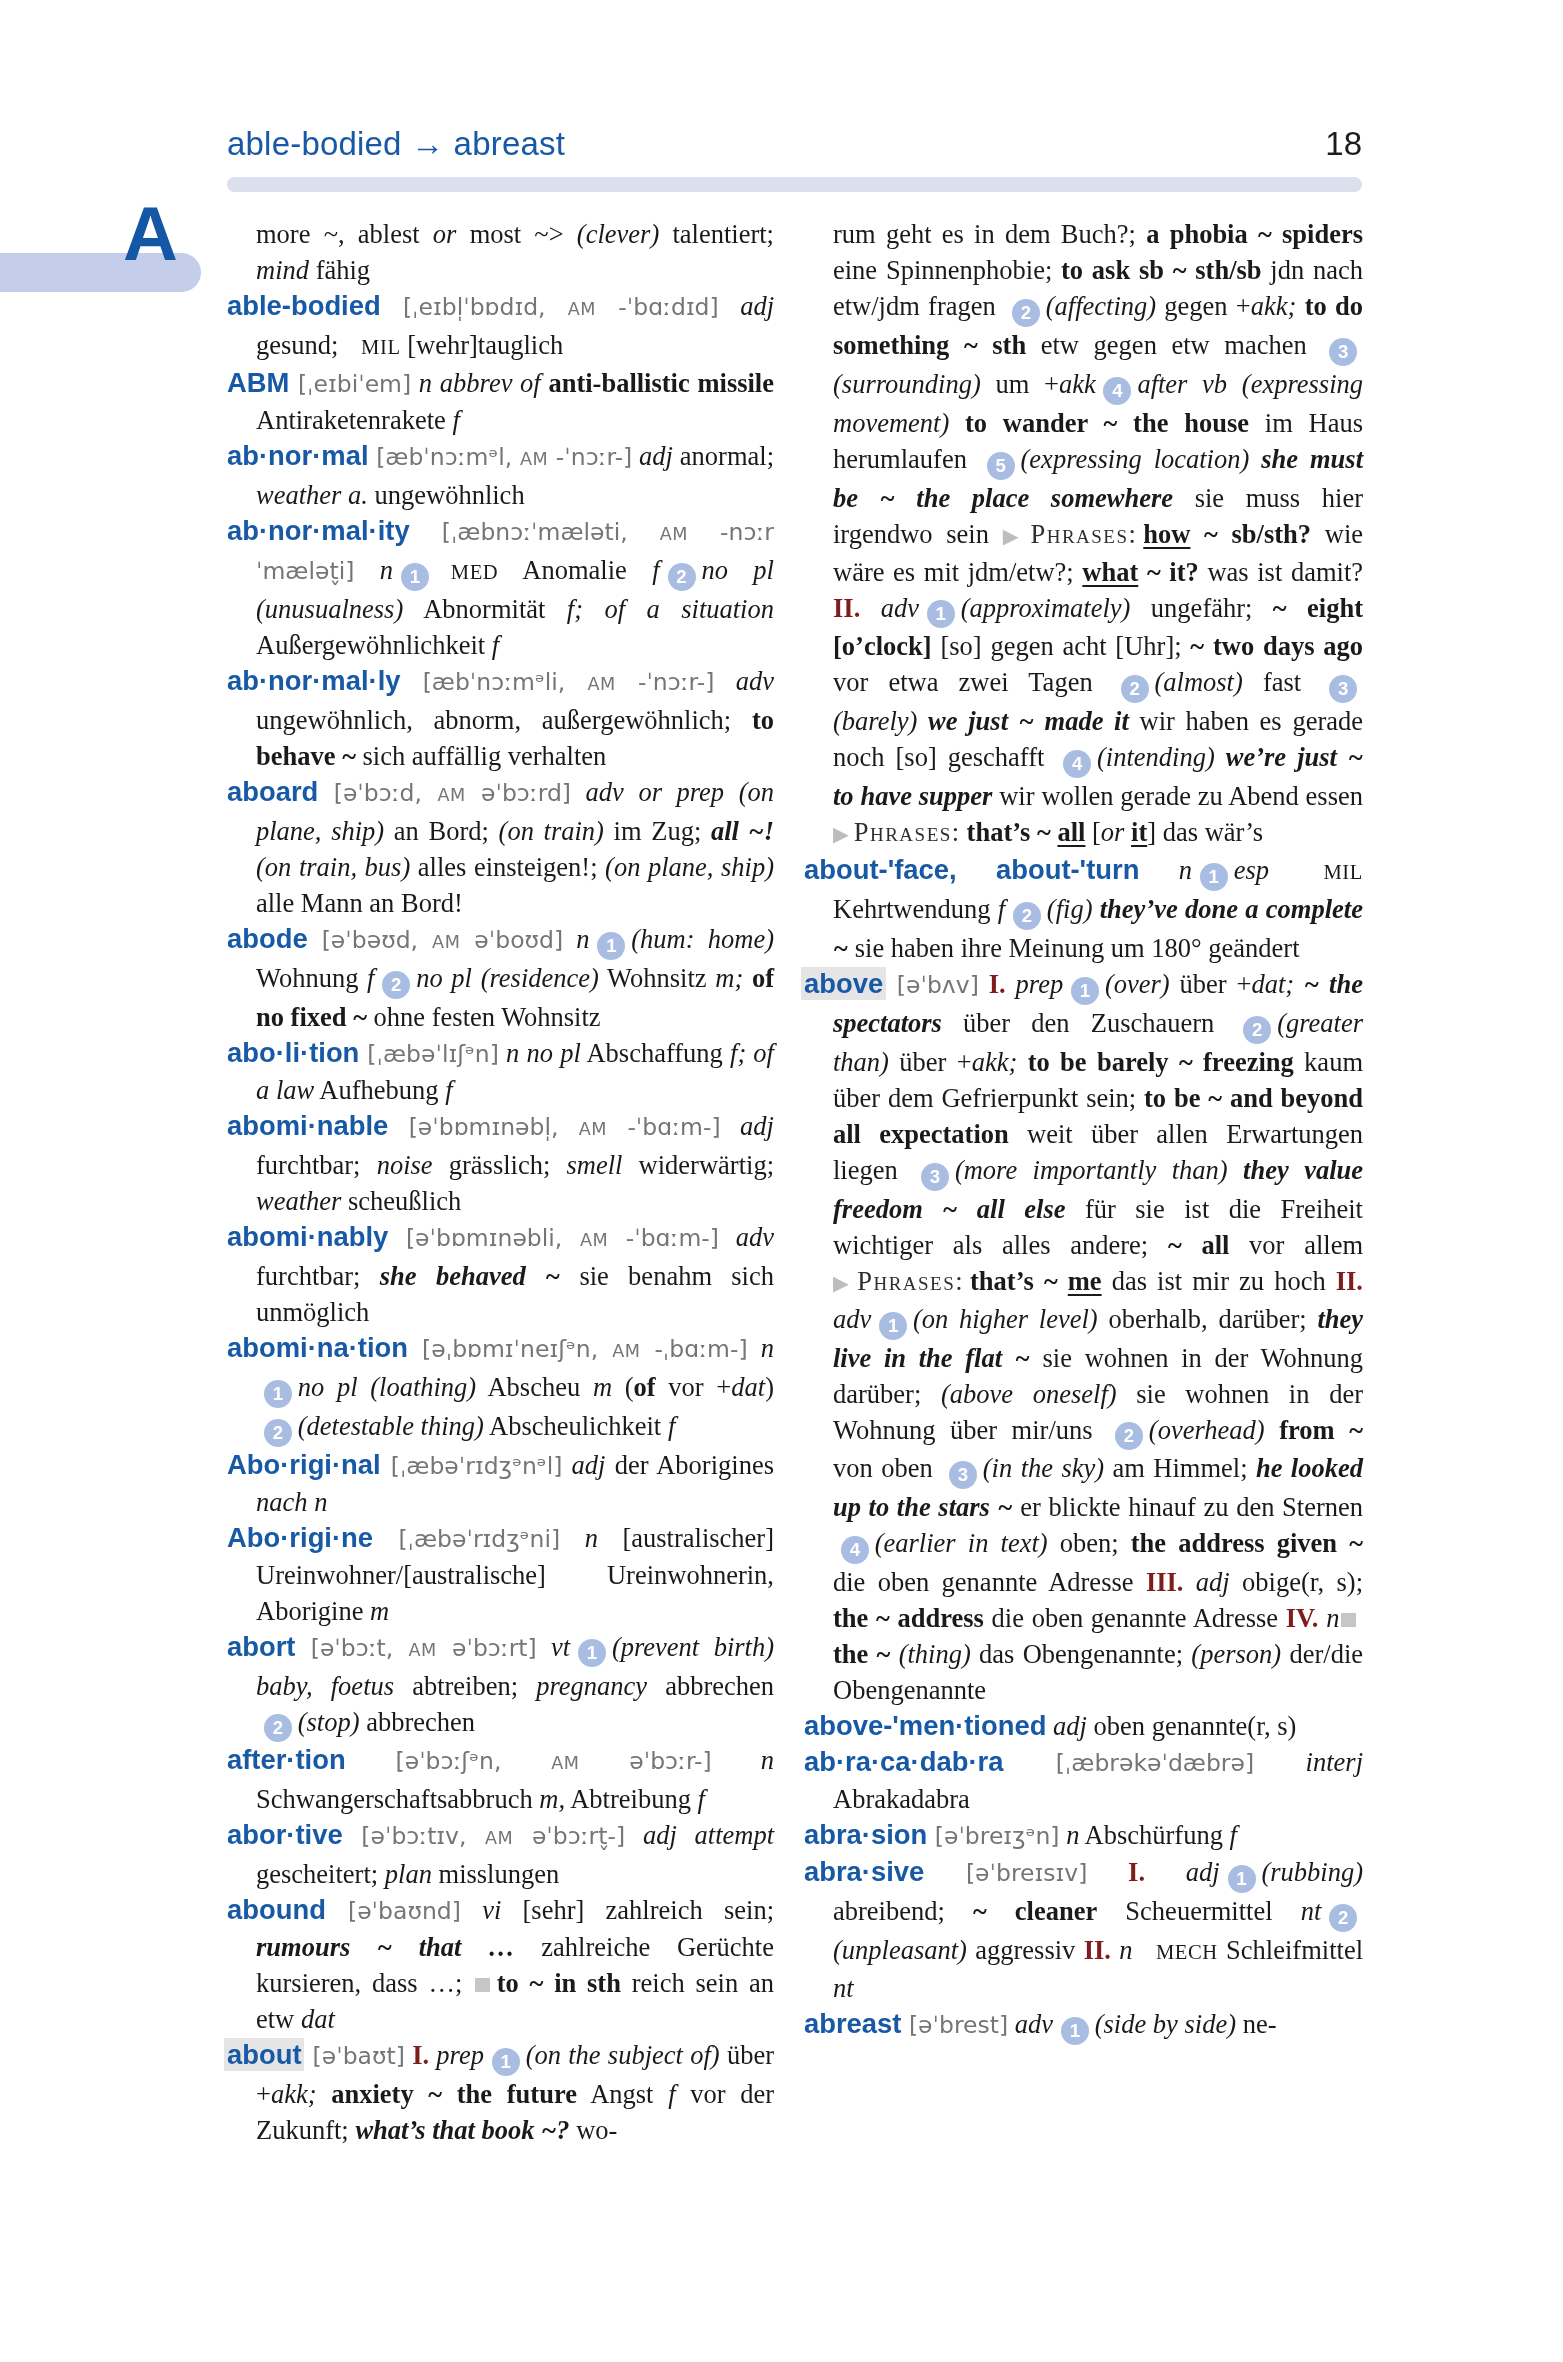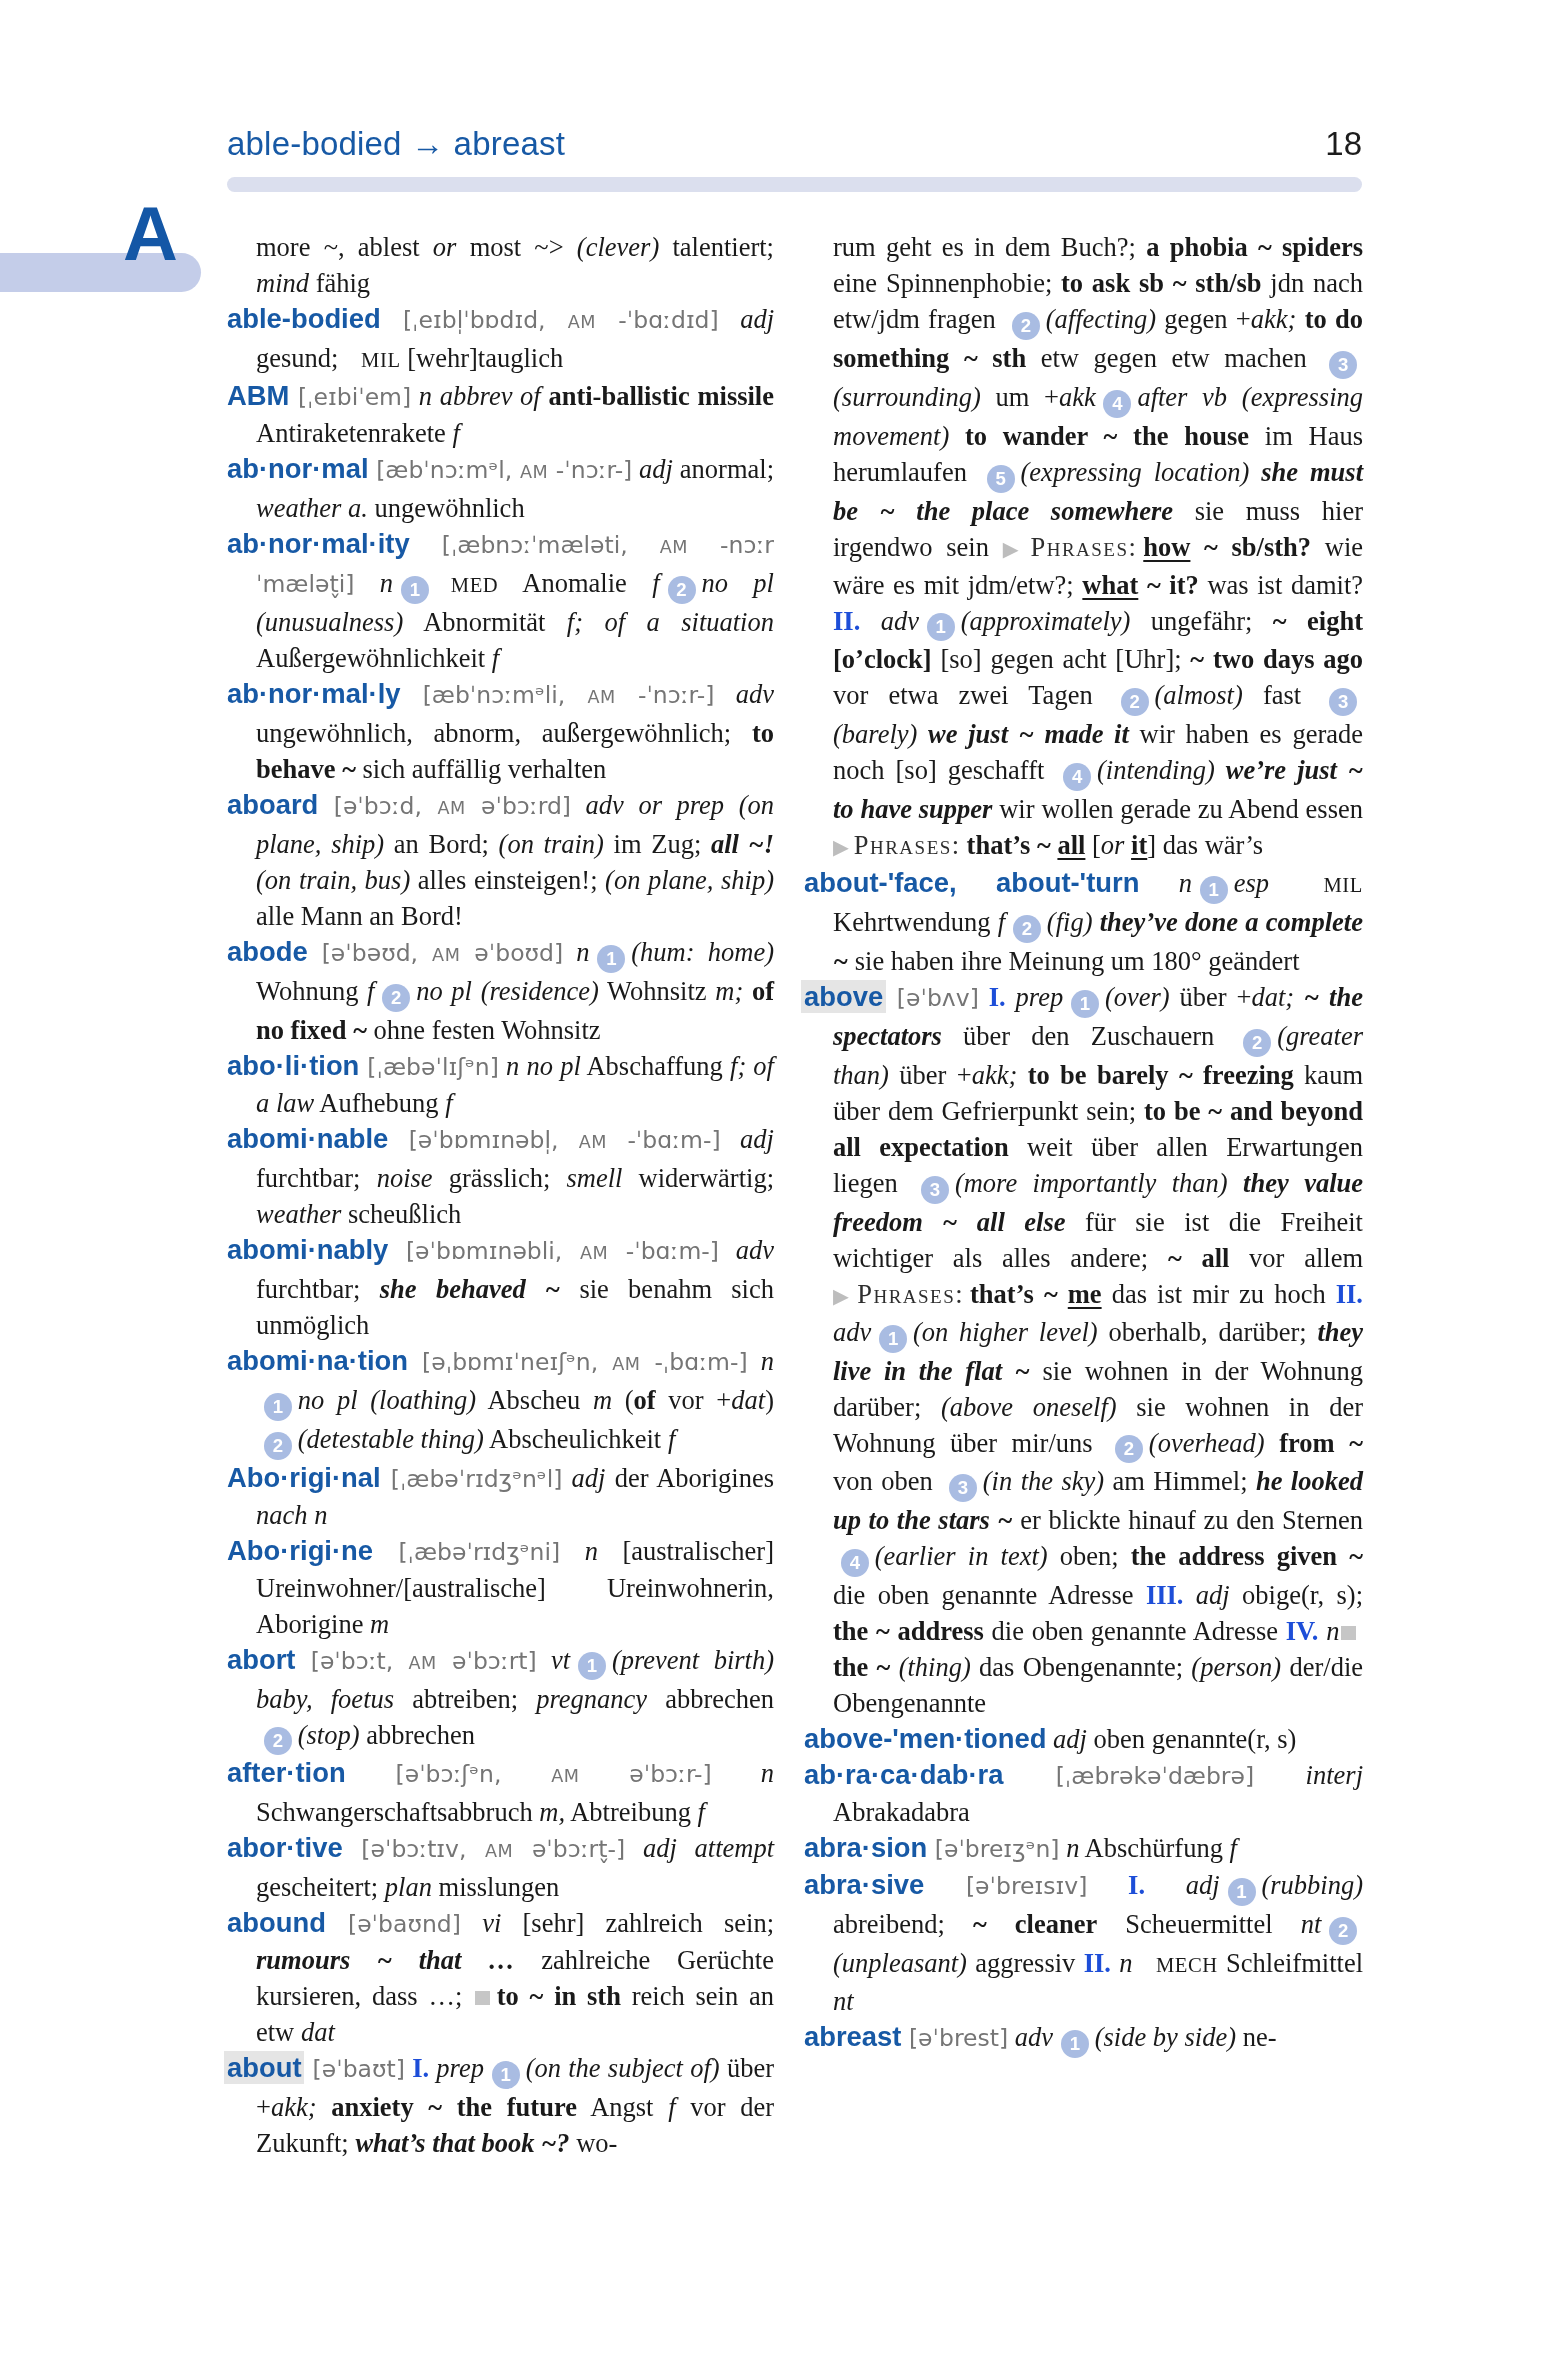--- a/index.html
+++ b/index.html
@@ -12,37 +12,37 @@
   .guide-words{color:#1759a5; letter-spacing:0.2px;}
   .page-number{color:#1c1c1c;}
   .divider{position:absolute; left:227px; top:177px; width:1135px; height:14.7px;
     border-radius:7.8px; background:#dbdfee;}
 
   .pill{position:absolute; left:0; top:253px; width:201px; height:39px;
     border-radius:0 19.6px 19.6px 0; background:#c4cde9;}
   .letter{position:absolute; left:123px; top:196px; font-family:"Liberation Sans", sans-serif;
     font-weight:bold; font-size:76px; color:#1457a6; line-height:1;}
 
-  .col{position:absolute; top:229px; font-size:26.5px; line-height:36px; color:#1a1a1a;}
+  .col{position:absolute; top:216px; font-size:26.5px; line-height:36px; color:#1a1a1a;}
   .col-left{left:227px; width:547px;}
   .col-right{left:804px; width:559px;}
 
   p.entry{margin:0; padding-left:29px; text-indent:-29px; text-align:justify;}
   p.entry.cont{text-indent:0;}
 
   .seg-hw{font-family:"Liberation Sans", sans-serif; font-weight:bold; color:#1759a5; font-size:27.4px;}
   .seg-hwh{background:#e5e5e5; padding:1px 2.9px; margin-left:-2.9px;}
   .seg-ph{font-family:"DejaVu Sans", sans-serif; font-size:23.5px; color:#757575;}
   .seg-pham{font-family:"DejaVu Sans", sans-serif; font-size:17.6px; color:#757575; letter-spacing:0.5px;}
   .seg-it{font-style:italic;}
   .seg-b{font-weight:bold;}
   .seg-bit{font-weight:bold; font-style:italic;}
   .seg-bu{font-weight:bold; text-decoration:underline; text-decoration-thickness:2px; text-underline-offset:3.9px;}
   .seg-sc{font-size:20.6px; letter-spacing:0.6px;margin-left:16px;}
-  .seg-rom{font-weight:bold; color:#1d4ed8;}
+  .seg-rom{font-weight:bold; color:#7f1d1d;}
   .num{display:inline-block; width:28px; height:28px; line-height:28px; border-radius:50%;
     background:#a9bce2; color:#ffffff; font-family:"Liberation Sans", sans-serif;
     font-weight:bold; font-size:18.6px; font-style:normal; text-align:center; text-indent:0;
     margin:0 5.9px 0 7.8px; vertical-align:-3.9px;}
   .square{display:inline-block; width:14.7px; height:14.7px; background:#c6c6c6; margin:0 6.9px 0 2px;}
   .phr{white-space:nowrap; margin-right:5.9px;}
   .phr-arrow{color:#bdbdbd; font-size:20.6px; margin-right:4.9px;}
   .phr-text{font-variant:small-caps; letter-spacing:1.5px; color:#2e2e2e;}
 </style>
 </head>

